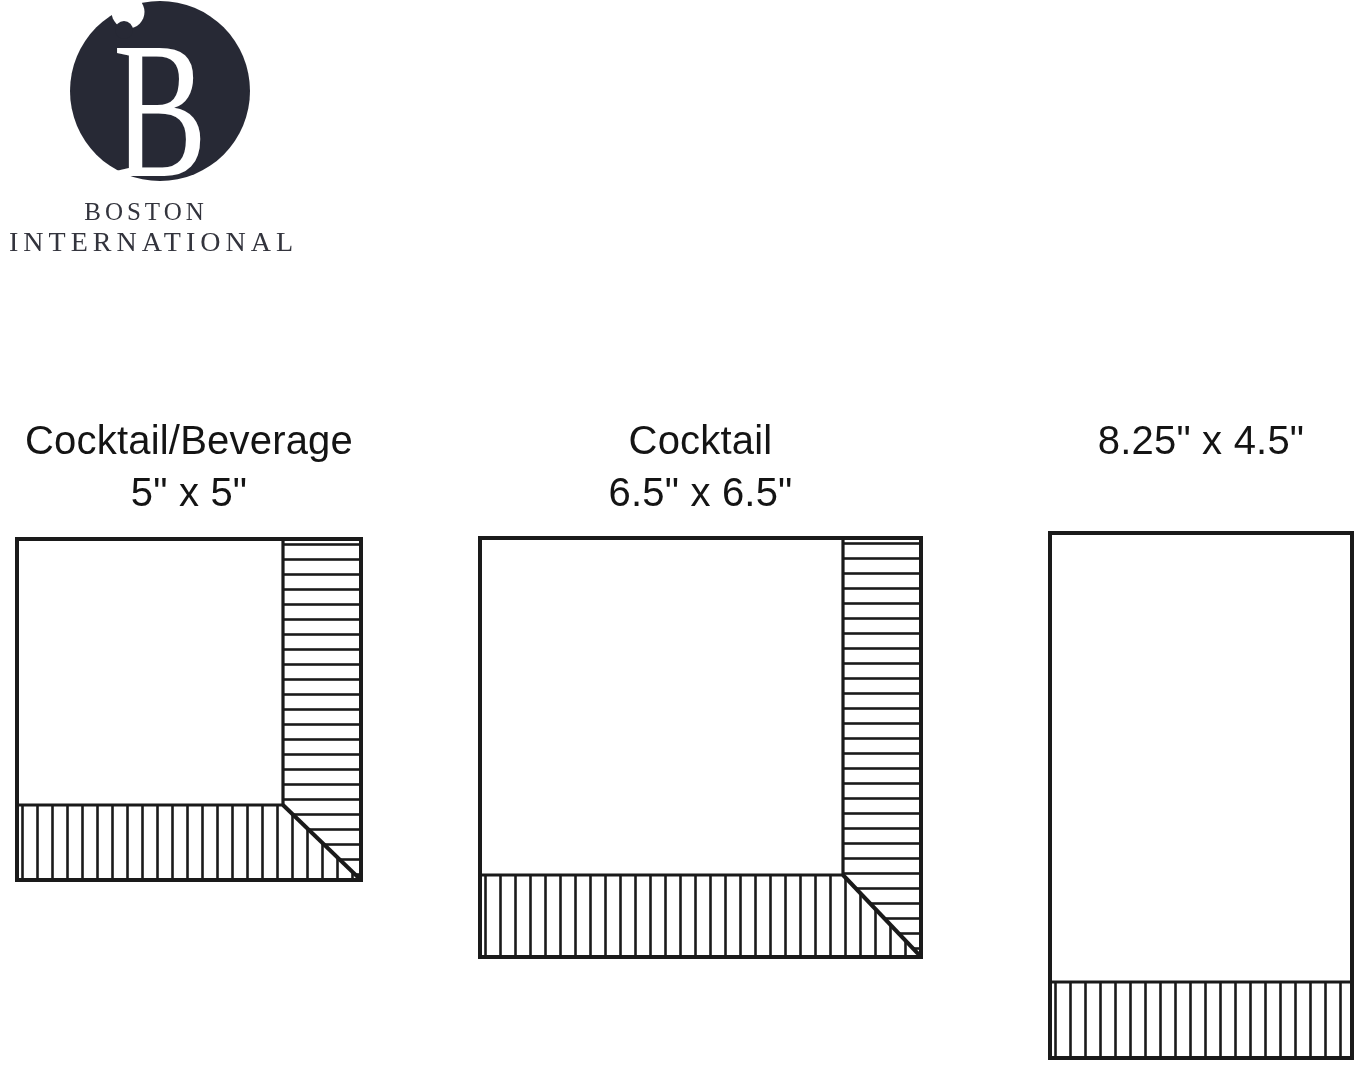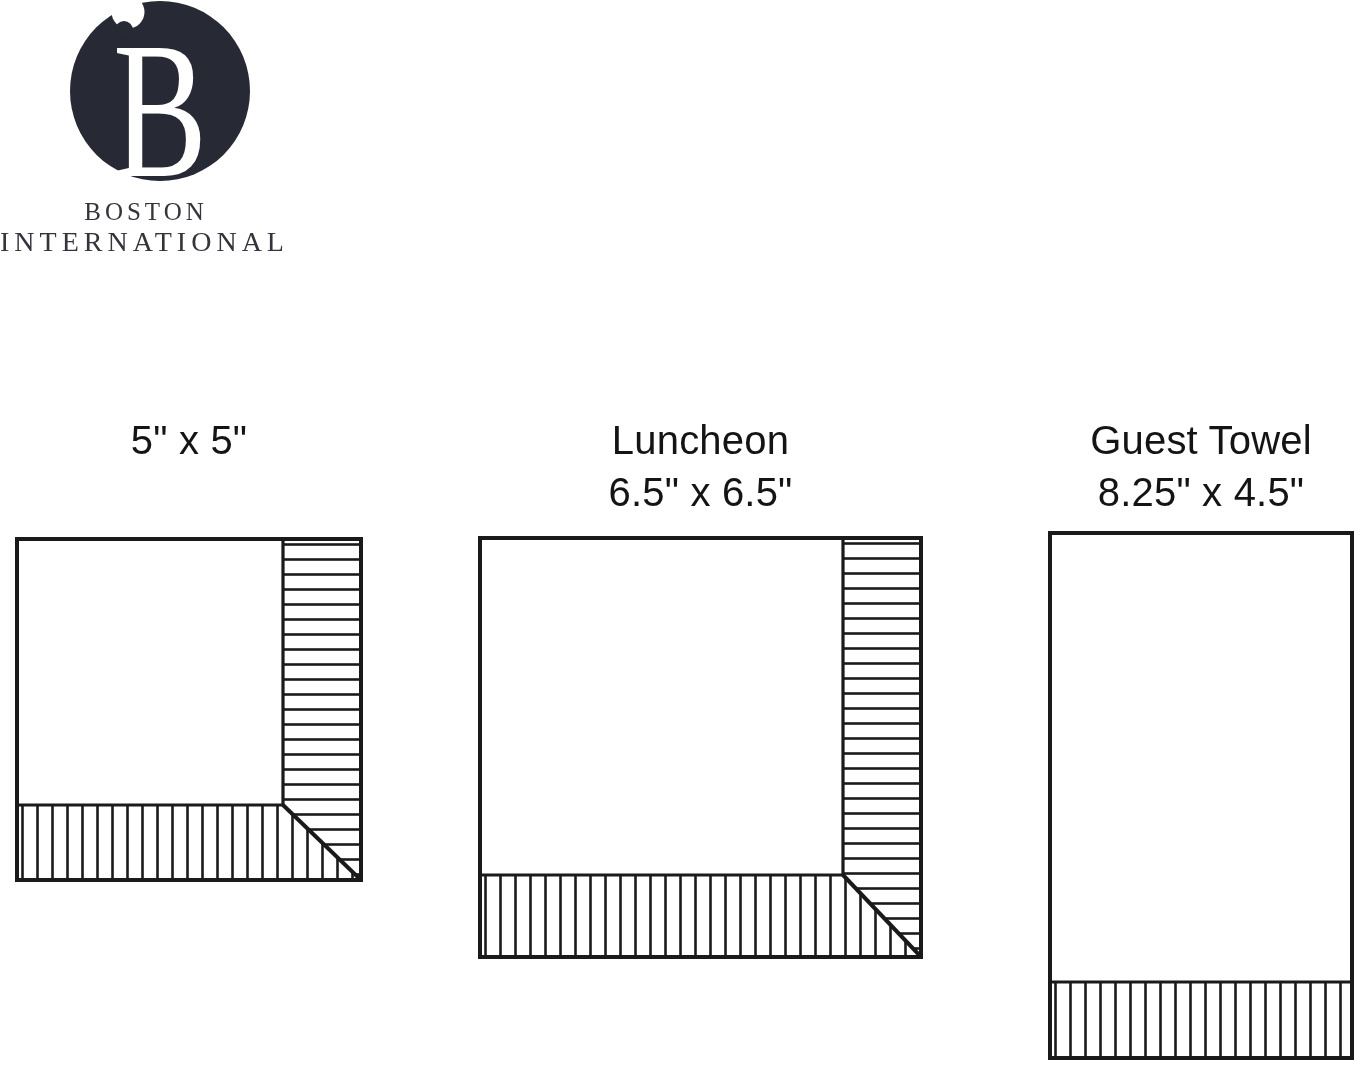--- a/index.html
+++ b/index.html
@@ -32,21 +32,21 @@
     font-size: 25px;
     letter-spacing: 4px;
     color: #33343d;
     white-space: nowrap;
   }
   .brand-line-2 {
     position: absolute;
     left: 0;
     top: 226px;
     width: 298px;
-    text-align: left;
+    text-align: right;
     font-family: "Liberation Serif", serif;
     font-size: 28px;
     letter-spacing: 5px;
     color: #33343d;
     white-space: nowrap;
   }
 
   
   .size-label {
     position: absolute;
@@ -92,28 +92,28 @@
       <circle cx="160" cy="91" r="90" fill="#272935"></circle>
       <circle cx="128" cy="12" r="16.5" fill="#ffffff"></circle>
       <circle cx="124" cy="30" r="9" fill="#272935"></circle>
       <text x="160" y="176" transform="translate(160 0) scale(0.72 1) translate(-160 0)" font-family="Liberation Serif, serif" font-size="196" fill="#ffffff" text-anchor="middle">B</text>
     </svg>
     <div class="brand-line-1">BOSTON</div>
     <div class="brand-line-2">INTERNATIONAL</div>
   </div>
 
   <div class="size-label label-1">
+    <span class="title">Cocktail/Beverage</span>
     <span class="dims">5" x 5"</span>
   </div>
   <div class="size-label label-2">
-    <span class="title">Luncheon</span>
+    <span class="title">Cocktail</span>
     <span class="dims">6.5" x 6.5"</span>
   </div>
   <div class="size-label label-3">
-    <span class="title">Guest Towel</span>
     <span class="dims">8.25" x 4.5"</span>
   </div>
 
   <svg class="napkin nap-1" width="348" height="345" viewBox="0 0 348 345">
 
     <path d="M268 0 L348 0 L348 345 L268 268 Z" fill="url(#hatchH)"></path>
     <path d="M0 268 L268 268 L348 345 L0 345 Z" fill="url(#hatchV)"></path>
 
     <path d="M268 0 V268" stroke="#1a1a1a" stroke-width="3.2" fill="none"></path>
     <path d="M0 268 H268" stroke="#1a1a1a" stroke-width="3.2" fill="none"></path>

